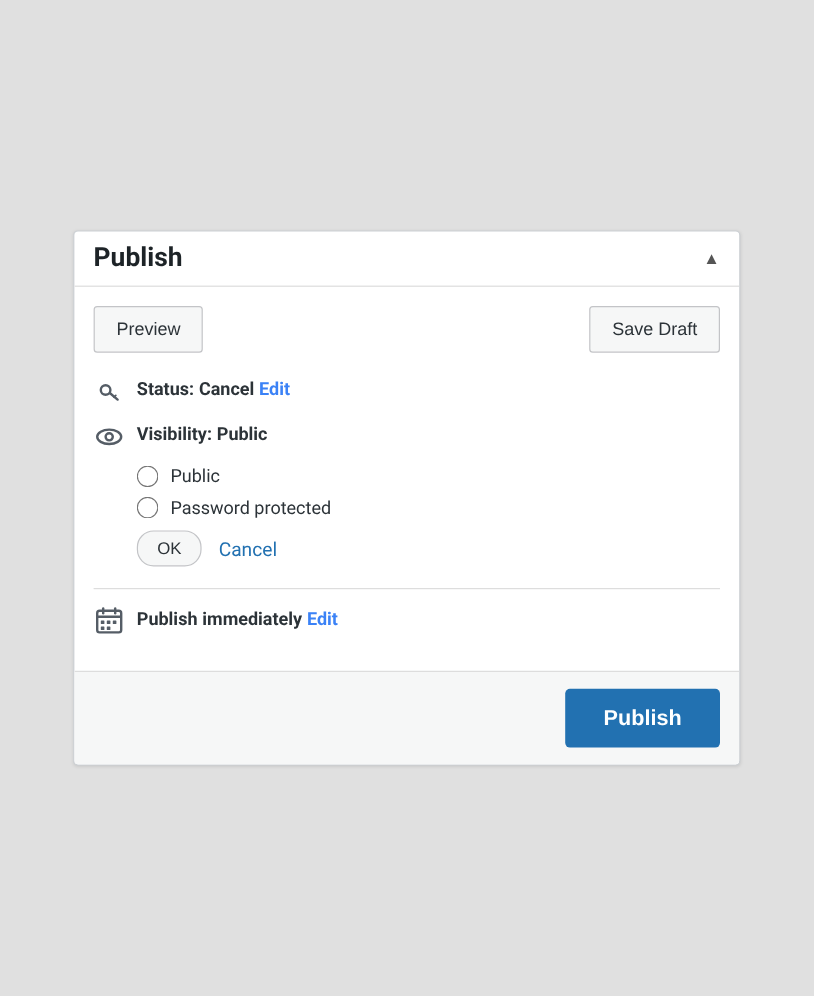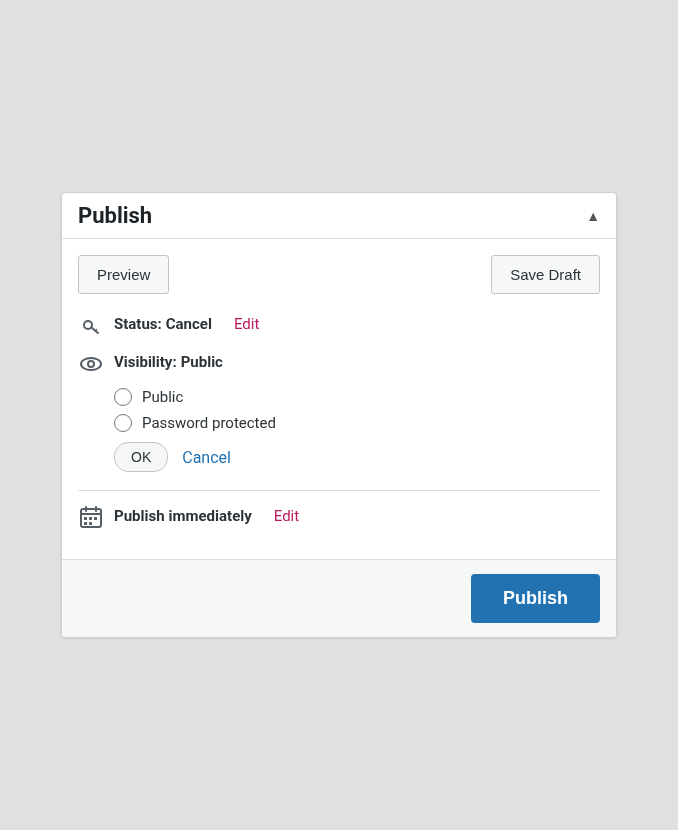--- a/index.html
+++ b/index.html
@@ -99,24 +99,24 @@
     .meta-label {
       font-weight: 700;
     }
 
     .meta-value {
       font-weight: 700;
       margin-left: 4px;
     }
 
     .edit-link {
-      color: #be185d;
+      color: #3b82f6;
       text-decoration: none;
-      margin-left: 22px;
-      font-weight: 400;
+      margin-left: 4px;
+      font-weight: 700;
     }
 
     .visibility-section {
       margin-bottom: 13px;
     }
 
     .radio-group {
       margin-top: 10px;
       margin-left: 36px;
     }

